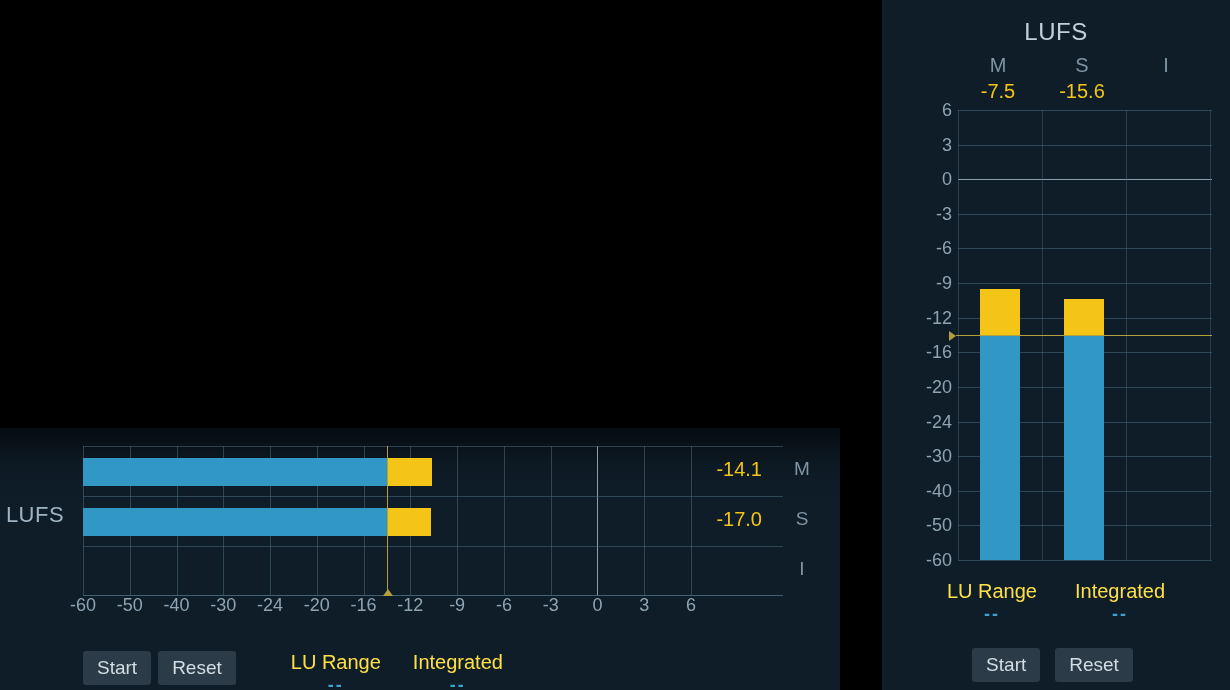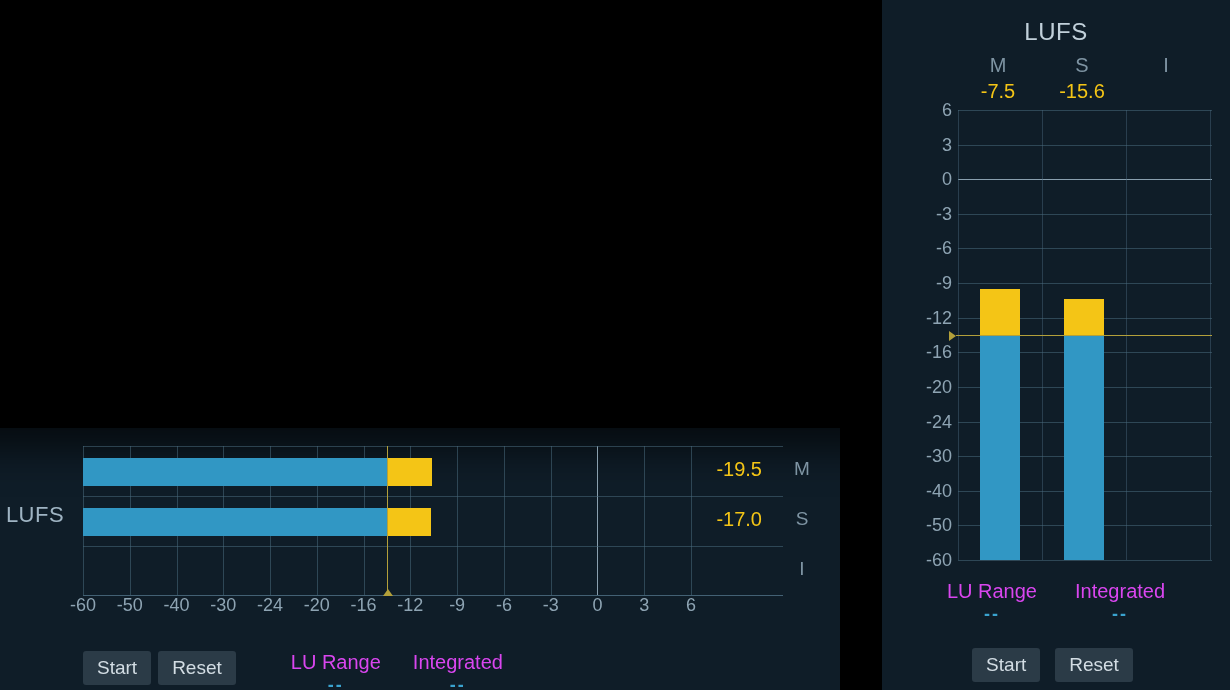--- a/index.html
+++ b/index.html
@@ -139,21 +139,21 @@
     cursor: pointer;
     font-weight: 500;
   }
   .metric {
     display: inline-flex;
     flex-direction: column;
     align-items: center;
     margin-left: 32px;
   }
   .metric .label {
-    color: #d946ef;
+    color: #fde047;
     font-size: 20px;
   }
   .metric .value {
     color: #3aa3cf;
     font-size: 18px;
     font-weight: 600;
     margin-top: 1px;
     letter-spacing: 2px;
   }
 
@@ -297,21 +297,21 @@
       <div class="h-bar-peak" style="top: 12px; left: 304px; width: 45.2103px;"></div>
       <div class="h-bar" style="top: 62px; width: 304px;"></div>
       <div class="h-bar-peak" style="top: 62px; left: 304px; width: 43.6513px;"></div>
     </div>
 
   <div class="h-row-sep" style="top:18px"></div>
   <div class="h-row-sep" style="top:68px"></div>
   <div class="h-row-sep" style="top:118px"></div>
   <div class="h-axis-line" style="top:167px"></div>
 
-  <div class="h-val" style="left:692px; top:30px">-19.5</div>
+  <div class="h-val" style="left:692px; top:30px">-14.1</div>
   <div class="h-lab" style="left:790px; top:30px">M</div>
   <div class="h-val" style="left:692px; top:80px">-17.0</div>
   <div class="h-lab" style="left:790px; top:80px">S</div>
   <div class="h-val" style="left:692px; top:130px"></div>
   <div class="h-lab" style="left:790px; top:130px">I</div>
 
   <div class="h-footer">
     <div class="btn">Start</div>
     <div class="btn">Reset</div>
     <div class="metric" style="margin-left:48px">

